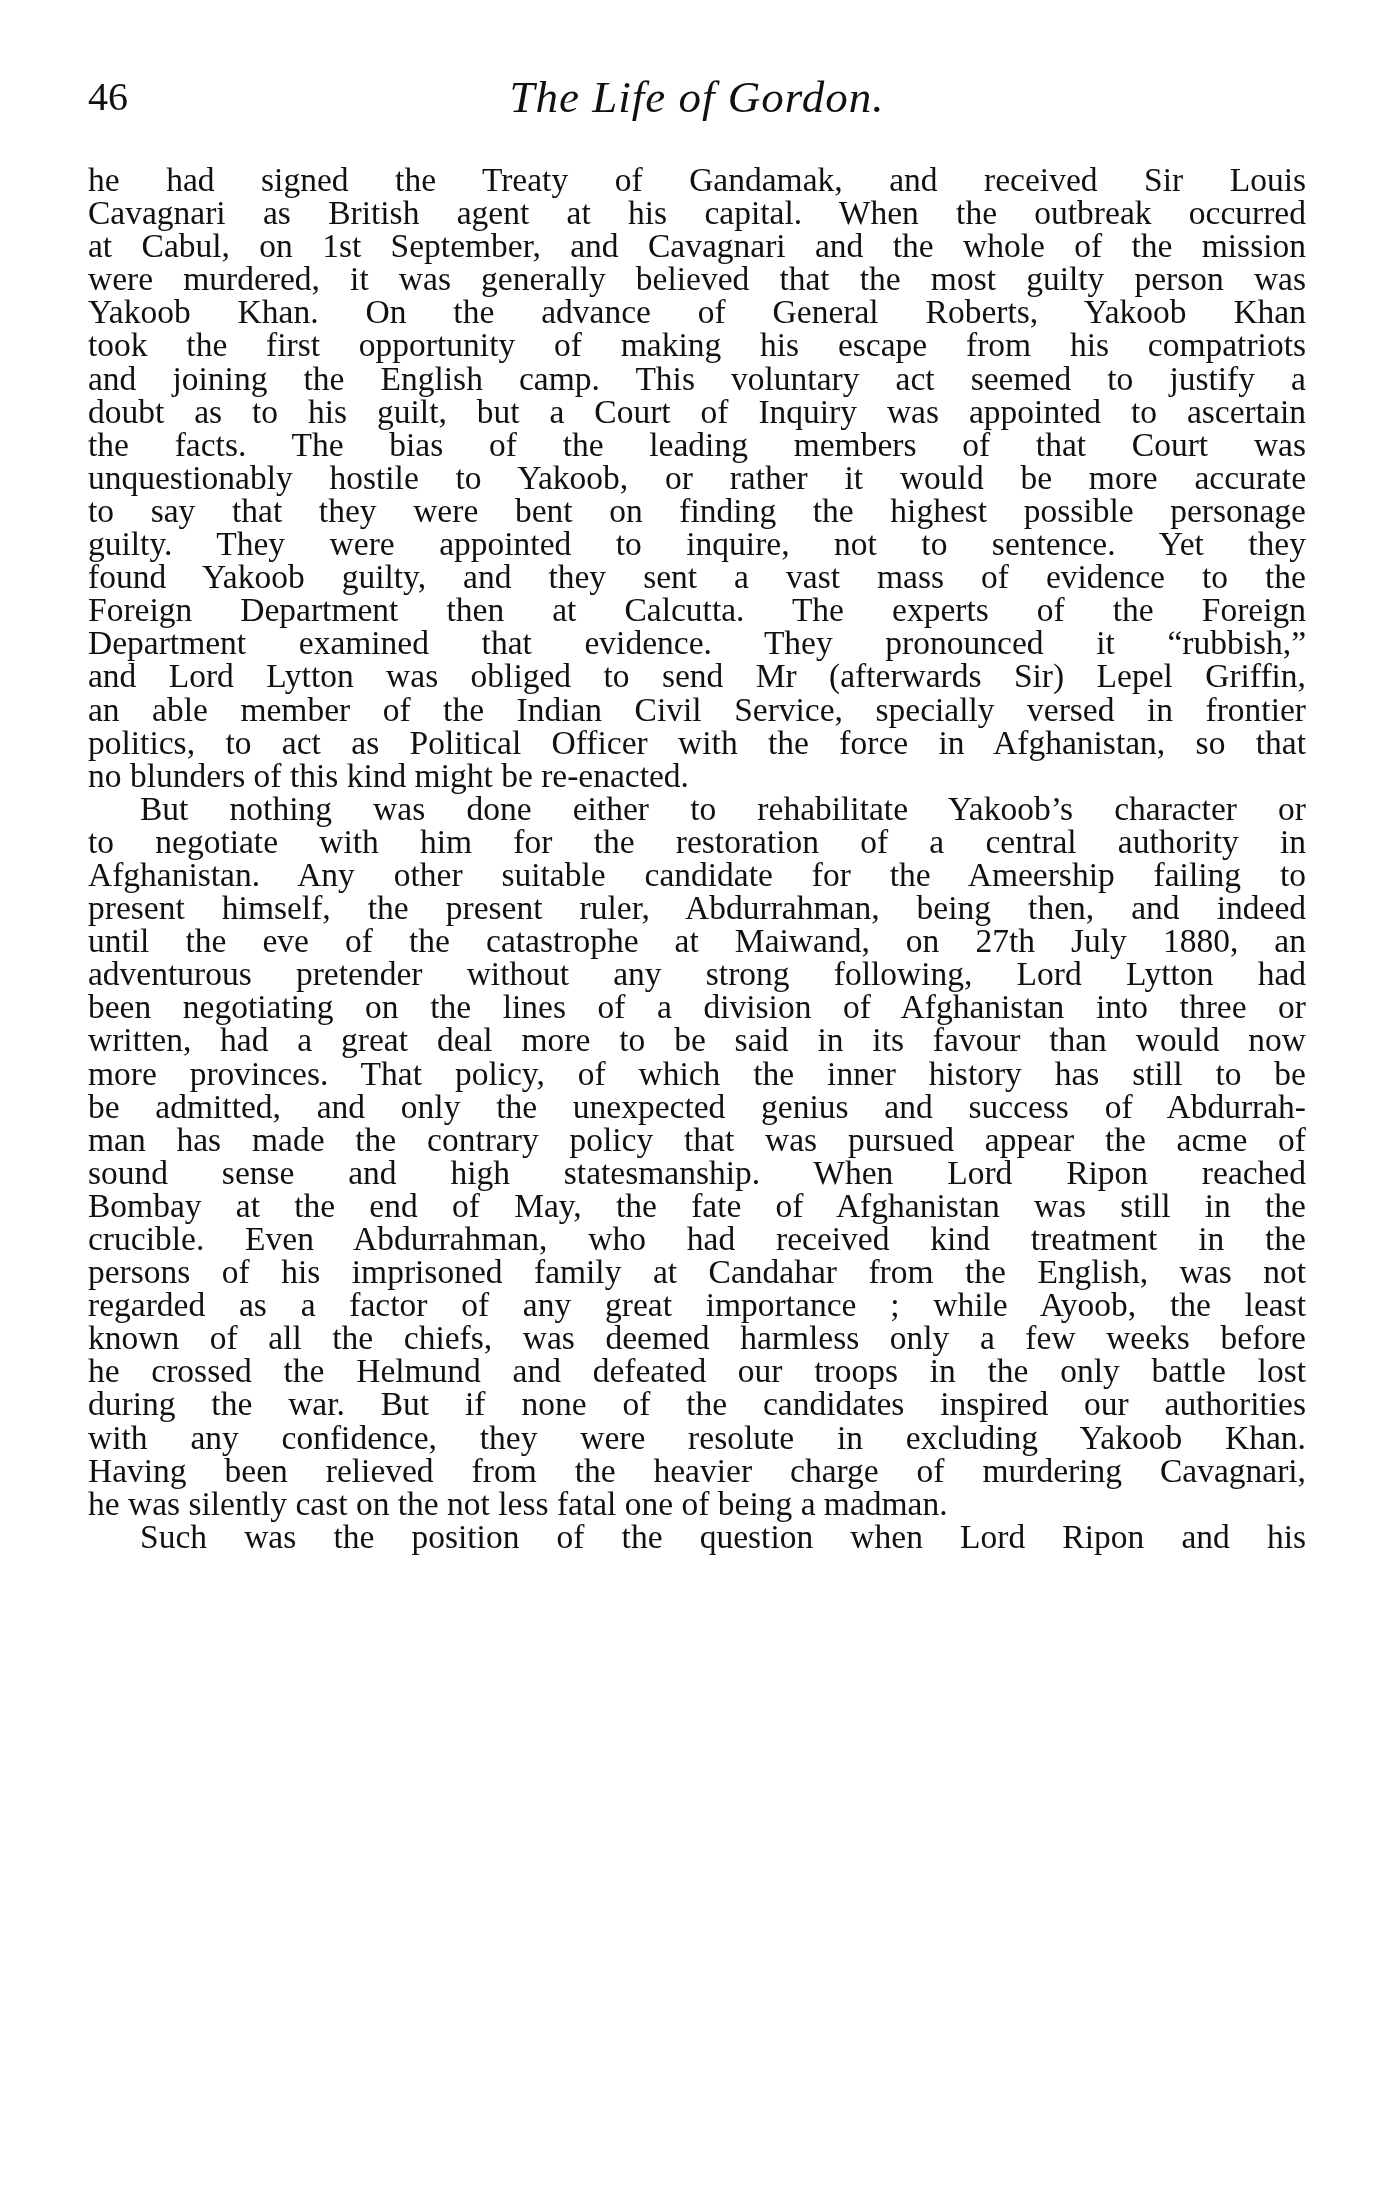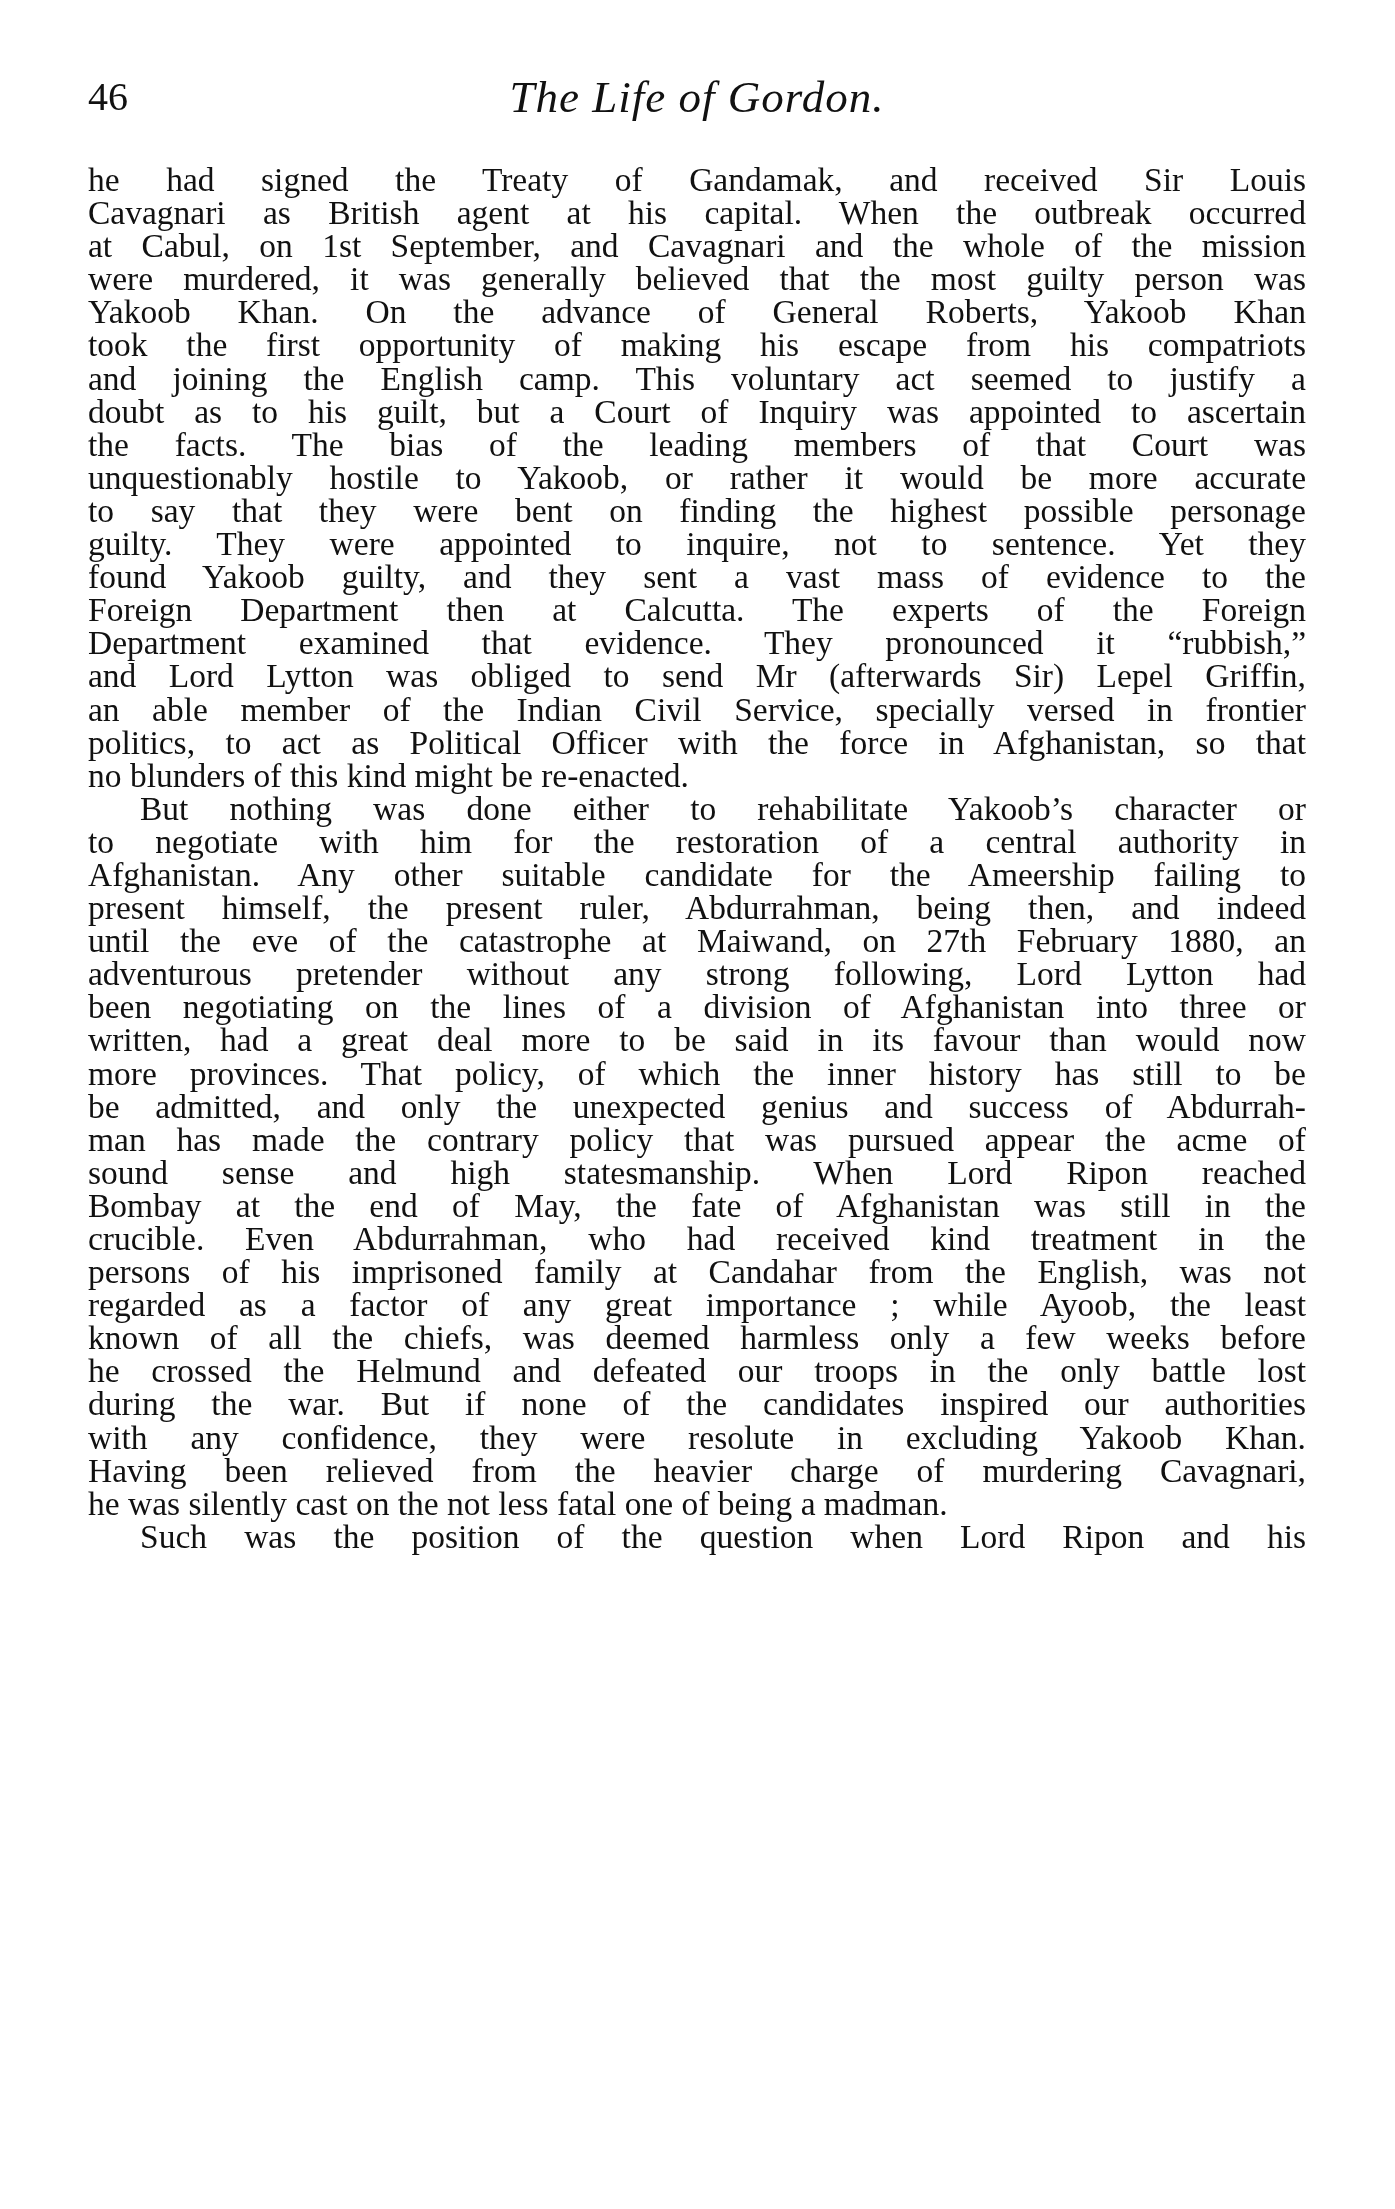--- a/index.html
+++ b/index.html
@@ -44,21 +44,21 @@
       <span class="line">an able member of the Indian Civil Service, specially versed in frontier</span>
       <span class="line">politics, to act as Political Officer with the force in Afghanistan, so that</span>
       <span class="line last">no blunders of this kind might be re-enacted.</span>
     </div>
 
     <div>
       <span class="line indent">But nothing was done either to rehabilitate Yakoob’s character or</span>
       <span class="line">to negotiate with him for the restoration of a central authority in</span>
       <span class="line">Afghanistan.  Any other suitable candidate for the Ameership failing to</span>
       <span class="line">present himself, the present ruler, Abdurrahman, being then, and indeed</span>
-      <span class="line">until the eve of the catastrophe at Maiwand, on 27th February 1880, an</span>
+      <span class="line">until the eve of the catastrophe at Maiwand, on 27th July 1880, an</span>
       <span class="line">adventurous pretender without any strong following, Lord Lytton had</span>
       <span class="line">been negotiating on the lines of a division of Afghanistan into three or</span>
       <span class="line">written, had a great deal more to be said in its favour than would now</span>
       <span class="line">more provinces.  That policy, of which the inner history has still to be</span>
       <span class="line">be admitted, and only the unexpected genius and success of Abdurrah-</span>
       <span class="line">man has made the contrary policy that was pursued appear the acme of</span>
       <span class="line">sound sense and high statesmanship.  When Lord Ripon reached</span>
       <span class="line">Bombay at the end of May, the fate of Afghanistan was still in the</span>
       <span class="line">crucible.  Even Abdurrahman, who had received kind treatment in the</span>
       <span class="line">persons of his imprisoned family at Candahar from the English, was not</span>

